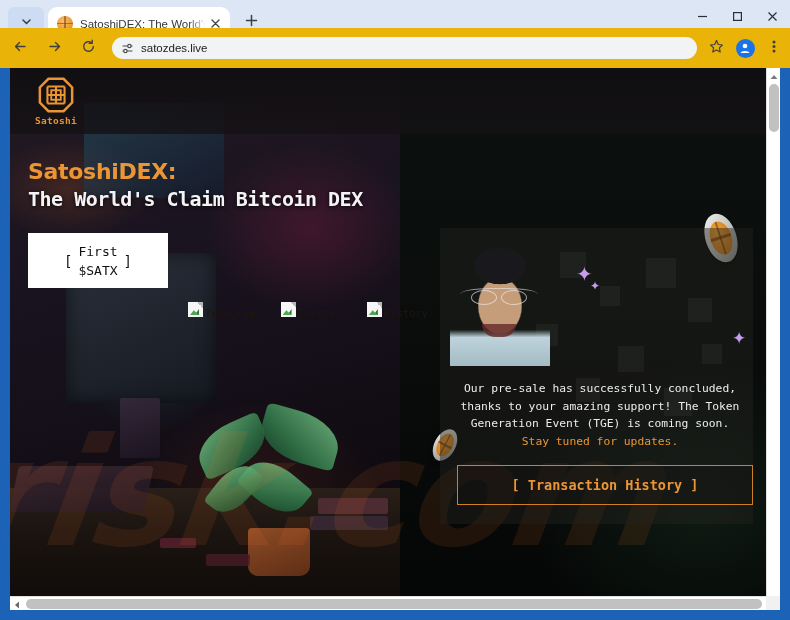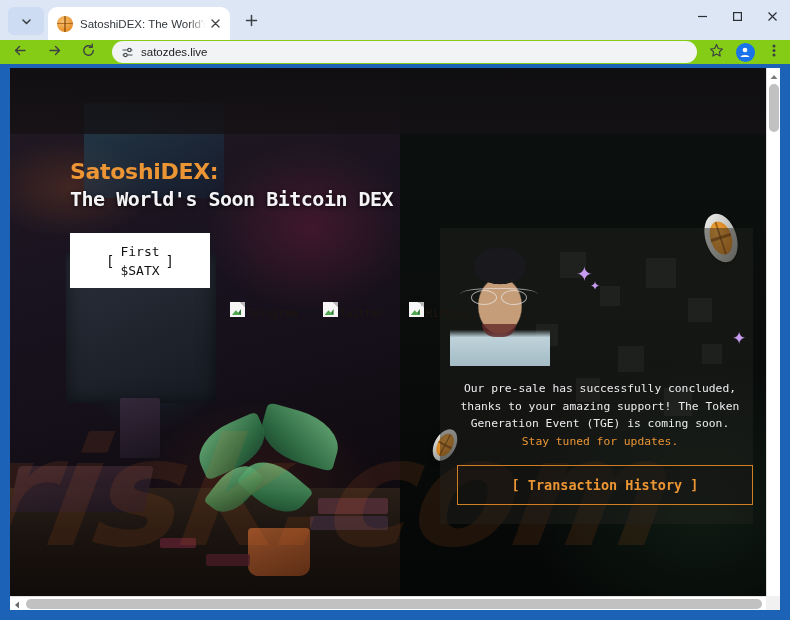--- a/index.html
+++ b/index.html
@@ -83,23 +83,23 @@
     height: 33px; display: flex;
   }
   .win-btn {
     width: 35px; height: 33px;
     display: flex; align-items: center; justify-content: center;
     cursor: pointer;
   }
 
   
   #toolbar {
-    position: absolute; left: 0; top: 40px;
-    width: 790px; height: 24px;
-    background: #84cc16;
+    position: absolute; left: 0; top: 28px;
+    width: 790px; height: 40px;
+    background: #eab308;
     display: flex; align-items: center;
   }
   .nav-btn {
     width: 28px; height: 28px; margin-left: 6px;
     display: flex; align-items: center; justify-content: center;
     border-radius: 50%; cursor: pointer;
   }
   #omnibox {
     flex: 1 1 auto;
     height: 22px; margin-left: 10px; margin-right: 6px;
@@ -249,21 +249,20 @@
     padding: 9px 16px;
     font-family: "DejaVu Sans Mono", monospace;
     font-size: 13.5px; font-weight: bold; color: #1a1208;
     cursor: pointer; white-space: nowrap;
   }
 
   
   #hero-left {
     position: absolute; left: 0; top: 66px; width: 390px; height: 462px;
     padding: 25px 18px 0 18px;
-    margin-left: 42px;
   }
   #hero-title-1 {
     font-family: "DejaVu Sans", sans-serif;
     font-size: 22px; font-weight: bold; color: #eb9534;
     letter-spacing: -.3px;
   }
   #hero-title-2 {
     font-family: "DejaVu Sans Mono", monospace;
     font-size: 20px; font-weight: bold; color: #f4f4f6;
     margin-top: 3px; letter-spacing: -.5px;
@@ -630,27 +629,35 @@
 
 
       <div id="tx-history-btn">[ Transaction History ]</div>
 
       <div id="promo-body">
         <span>Our pre-sale has successfully concluded, thanks to your amazing support! The Token Generation Event (TGE) is coming soon.</span>
         <span id="promo-body-highlight">Stay tuned for updates.</span>
       </div>
 
       <div id="site-nav">
+        <div id="logo">
+          <svg id="logo-mark" viewBox="0 0 40 40">
+            <path d="M12 3 H28 L37 12 V28 L28 37 H12 L3 28 V12 Z" fill="none" stroke="#eb9534" stroke-width="2.6"></path>
+            <path d="M11 11 H29 M11 20 H29 M11 29 H29 M11 11 V29 M20 11 V29 M29 11 V29" stroke="#eb9534" stroke-width="2.2" fill="none"></path>
+            <rect x="15" y="15" width="10" height="10" fill="none" stroke="#eb9534" stroke-width="2"></rect>
+          </svg>
+          <span id="logo-text">Satoshi</span>
+        </div>
 
 
       </div>
 
       <div id="hero-left">
         <div id="hero-title-1">SatoshiDEX:</div>
-        <div id="hero-title-2">The World's Soon Bitcoin DEX</div>
+        <div id="hero-title-2">The World's Claim Bitcoin DEX</div>
 
         <div id="claim-btn">
           <span class="brk">[</span>
           <span id="claim-btn-label"><span>First</span><br><span>$SATX</span></span>
           <span class="brk">]</span>
         </div>
 
         <div id="socials">
           <span class="social">
             <span class="broken-img"></span>

